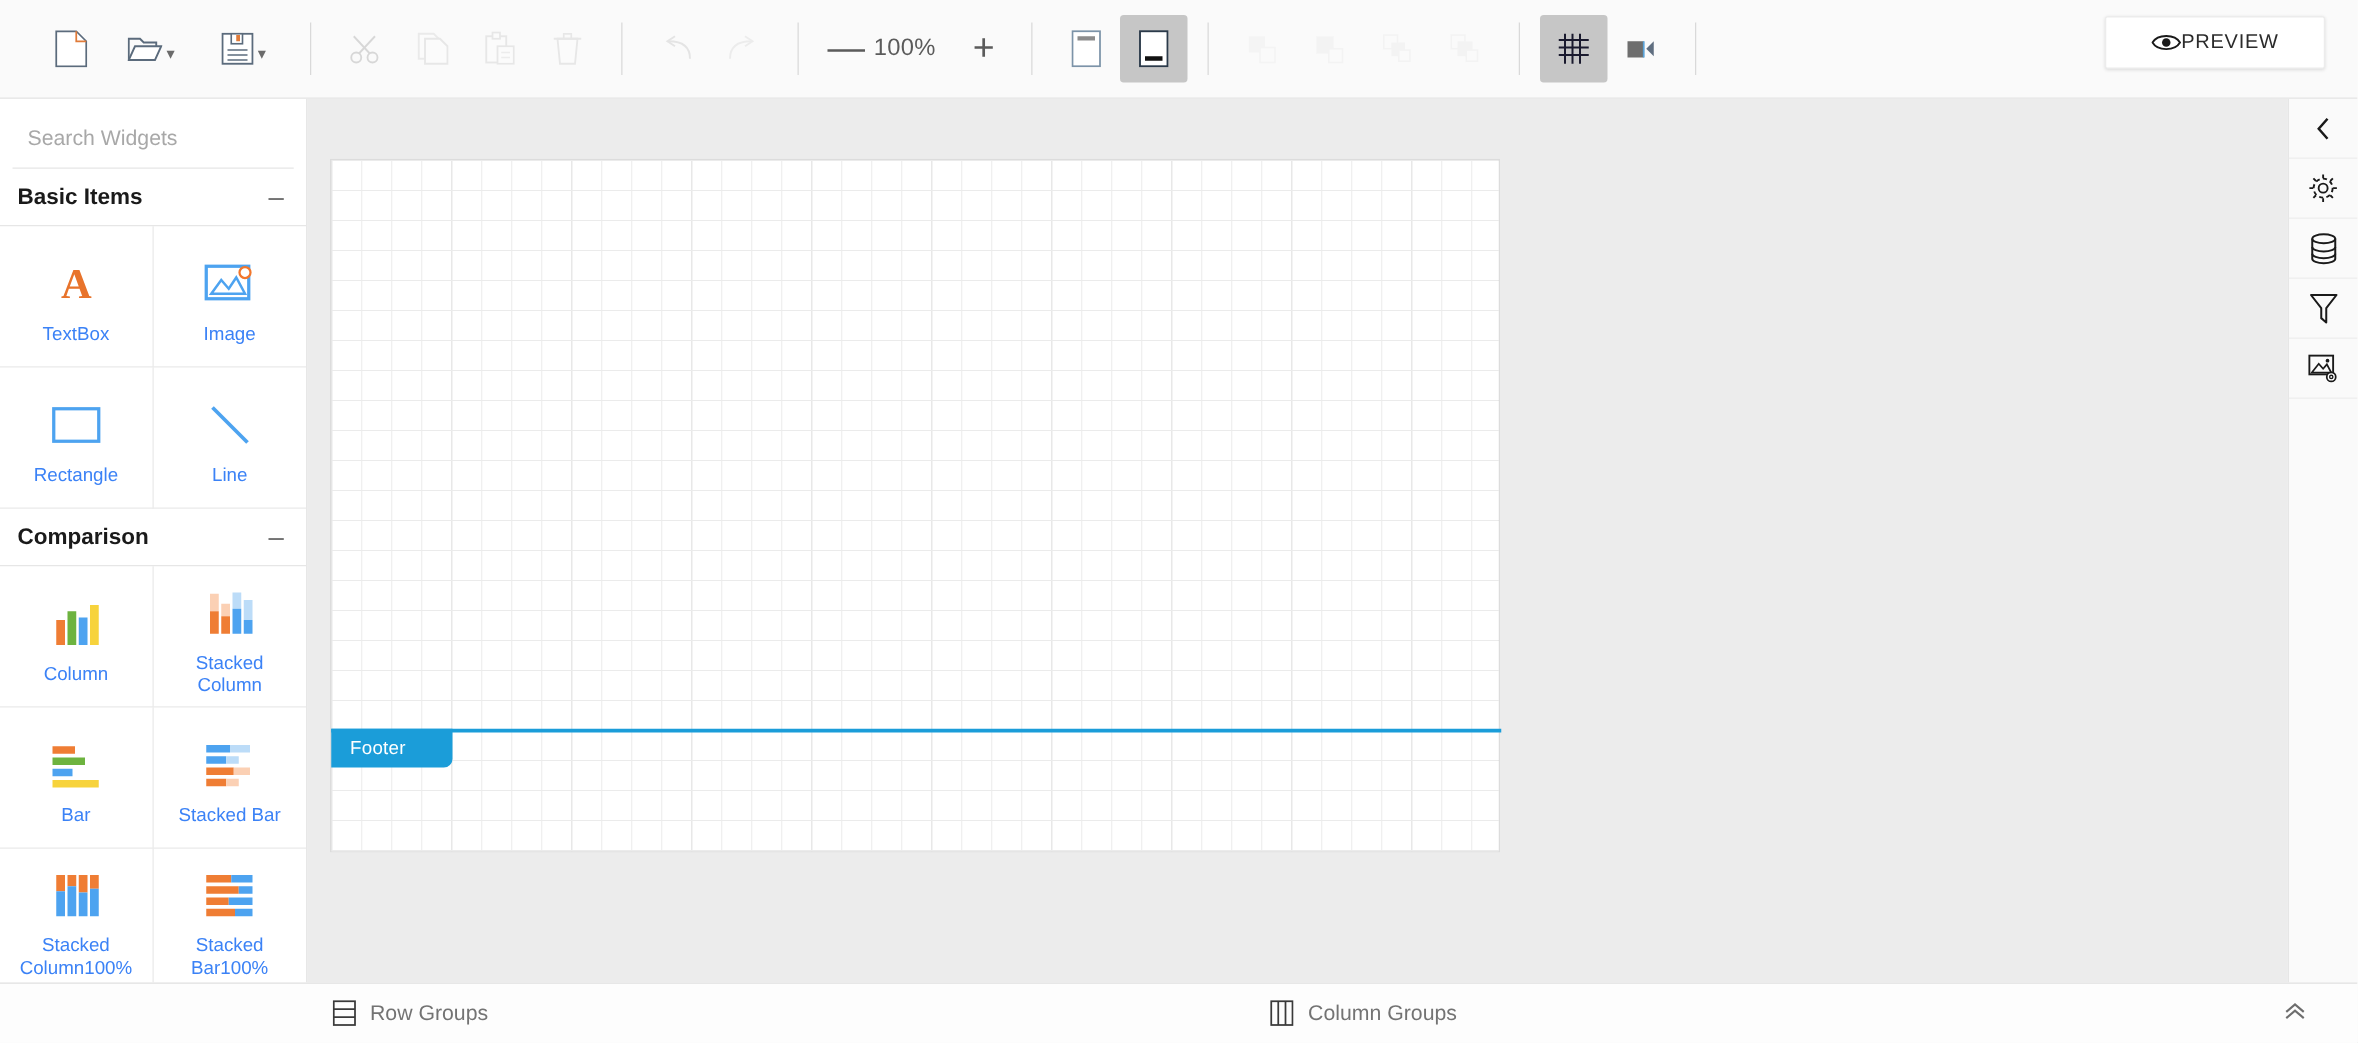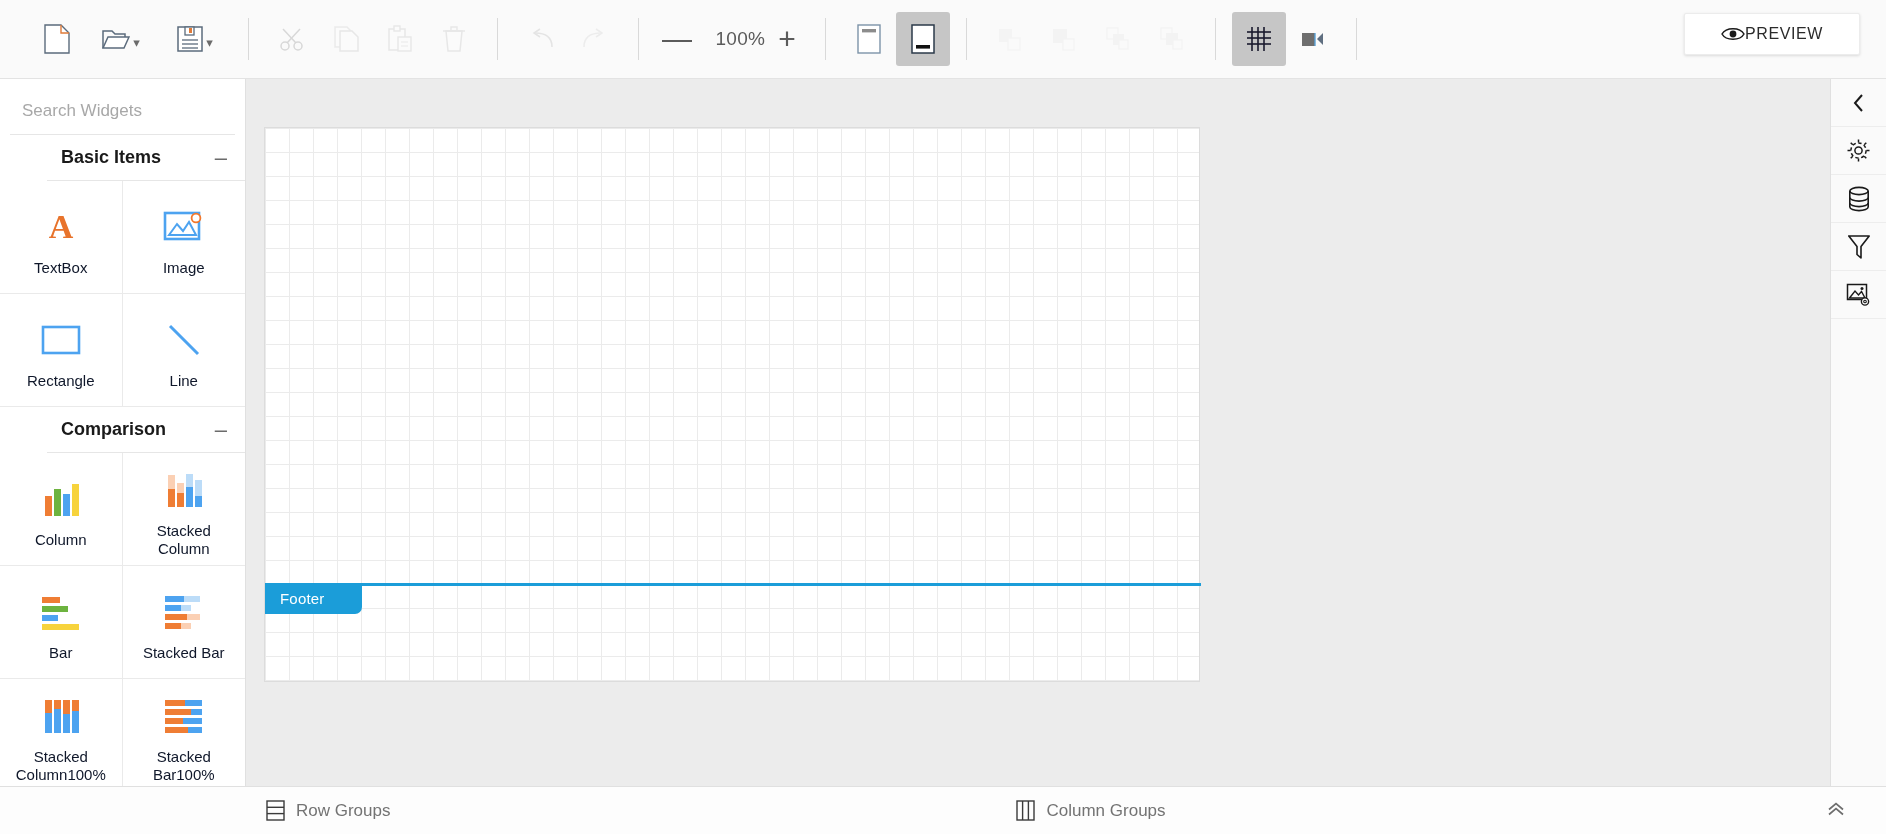--- a/index.html
+++ b/index.html
@@ -33,21 +33,21 @@
   .tb-btn.active { background: #c6c6c6; }
   .tb-btn.disabled { opacity: .30; cursor: default; }
   .tb-sep {
     width: 1px; height: 42px; background: #d9d9d9; margin: 0 16px;
   }
   .caret {
     font-size: 13px; color: #6b6b6b; margin-left: 3px; line-height: 1;
     position: relative; top: 3px;
   }
   .zoom-label {
-    font-size: 19px; color: #5b5b5b; min-width: 66px; text-align: right;
+    font-size: 19px; color: #5b5b5b; min-width: 66px; text-align: left;
     letter-spacing: .2px;
   }
   .zoom-sign {
     font-size: 30px; color: #5b5b5b; width: 44px; text-align: center;
     cursor: pointer; line-height: 1; font-weight: 300;
   }
   #preview-btn {
     position: absolute; right: 26px; top: 13px;
     width: 176px; height: 42px;
     background: #ffffff;
@@ -86,39 +86,38 @@
     background: transparent;
   }
   #search-input::placeholder { color: #a8a8a8; }
 
   .grp-header {
     height: 46px; min-height: 46px;
     display: flex; align-items: center; justify-content: space-between;
     padding: 0 18px 0 14px;
     border-bottom: 1px solid #e6e6e6;
     cursor: pointer;
-    margin-left: 47px;
   }
   .grp-header .t { font-size: 18px; font-weight: bold; color: #1a1a1a; }
   .grp-header .m {
     font-size: 22px; color: #6b6b6b; line-height: .6; font-weight: 300;
   }
   .grid2 { display: flex; flex-wrap: wrap; }
   .w-cell {
     width: 50%; height: 113px;
     border-right: 1px solid #eaeaea;
     border-bottom: 1px solid #eaeaea;
     display: flex; flex-direction: column;
     align-items: center; justify-content: center;
     cursor: pointer; padding-top: 6px;
   }
   .w-cell:nth-child(2n) { border-right: none; }
   .w-icon { height: 48px; display: flex; align-items: center; justify-content: center; }
   .w-label {
-    font-size: 15px; color: #0f172a; text-align: center;
+    font-size: 15px; color: #3b82f6; text-align: center;
     line-height: 1.18; margin-top: 8px; max-width: 108px;
   }
 
   
   #canvas-area {
     flex: 1; background: #ececec;
     position: relative; overflow: hidden;
   }
   #design-surface {
     position: absolute;

